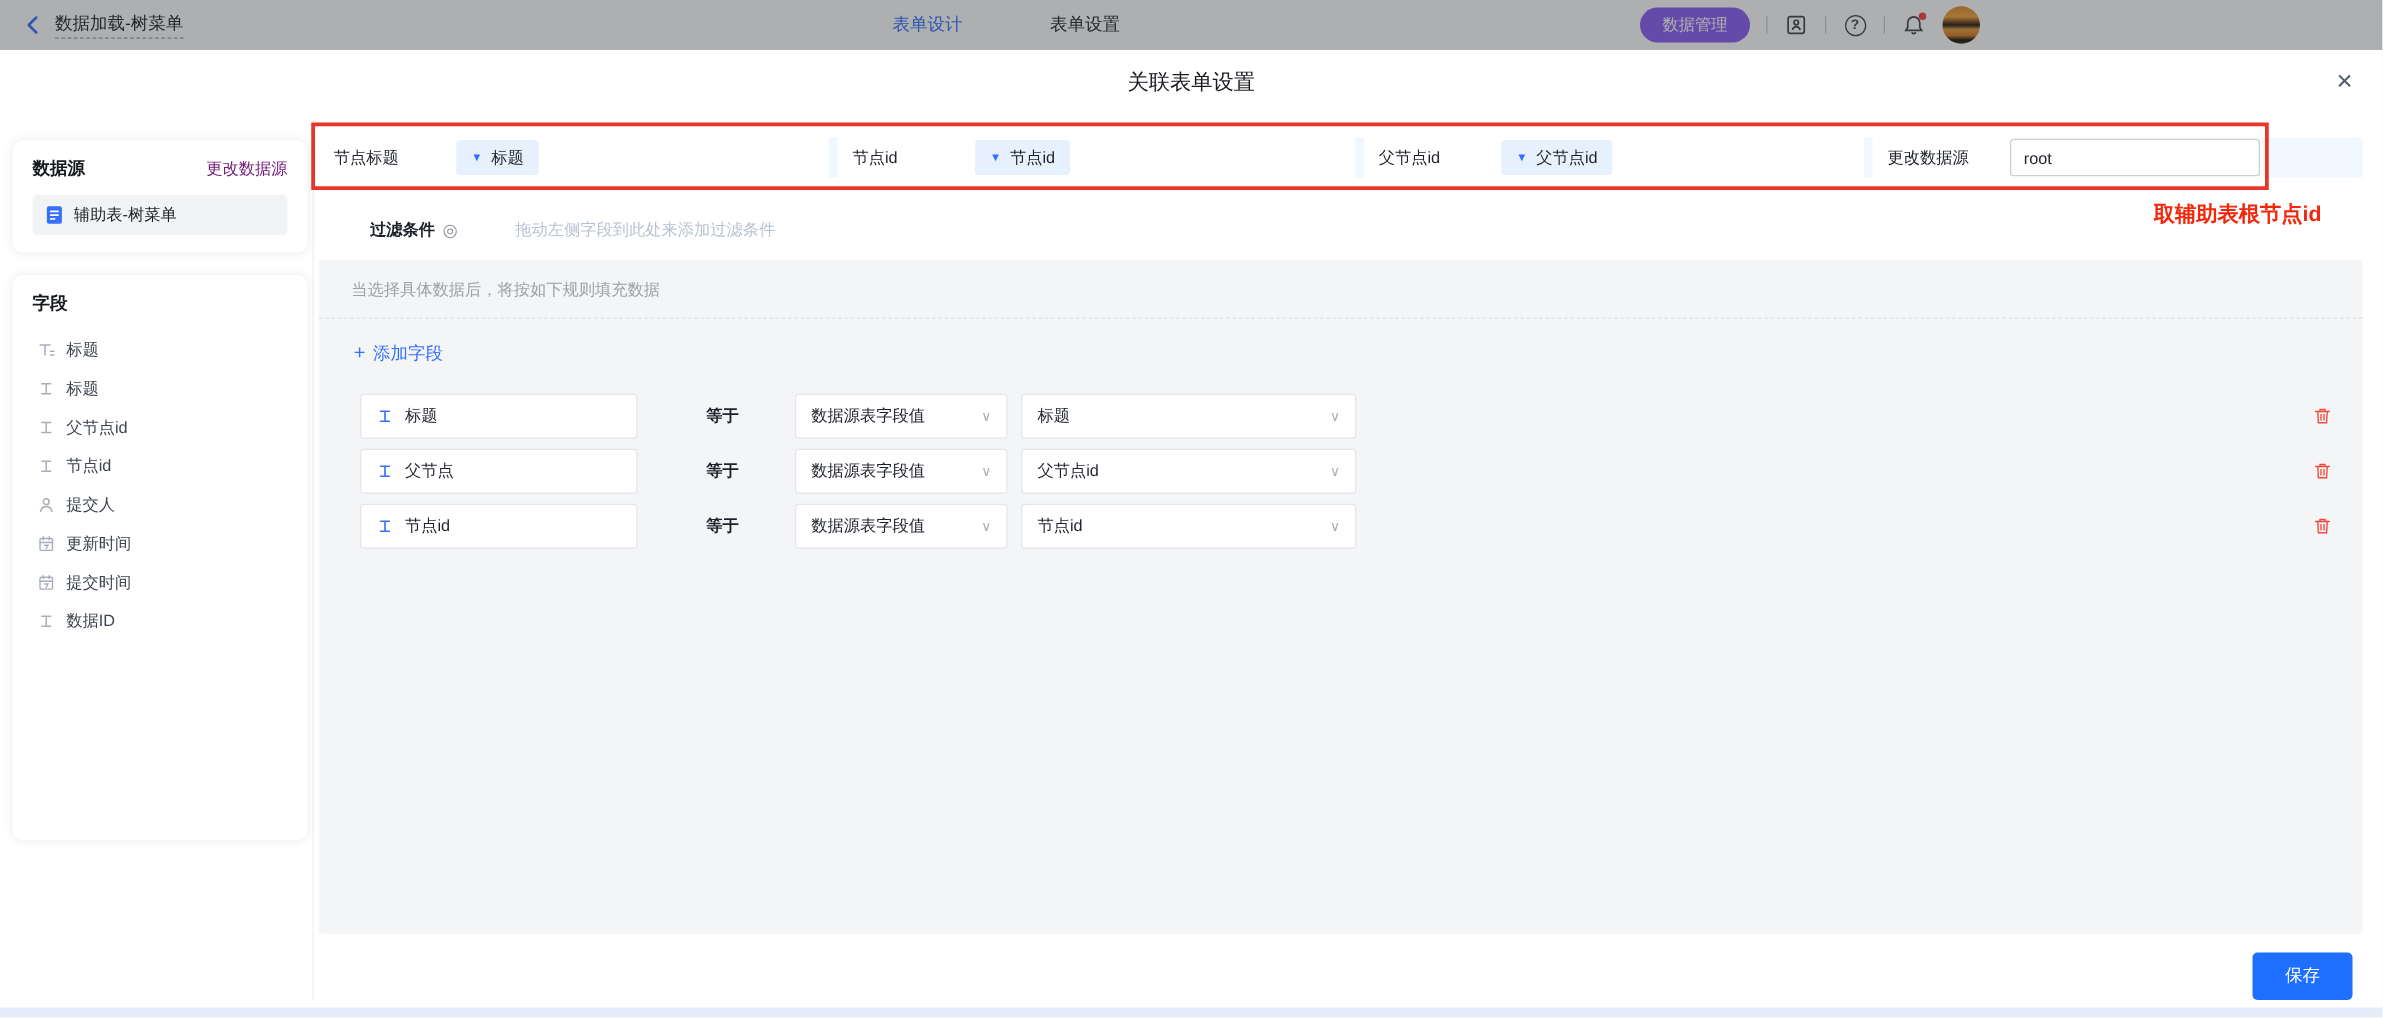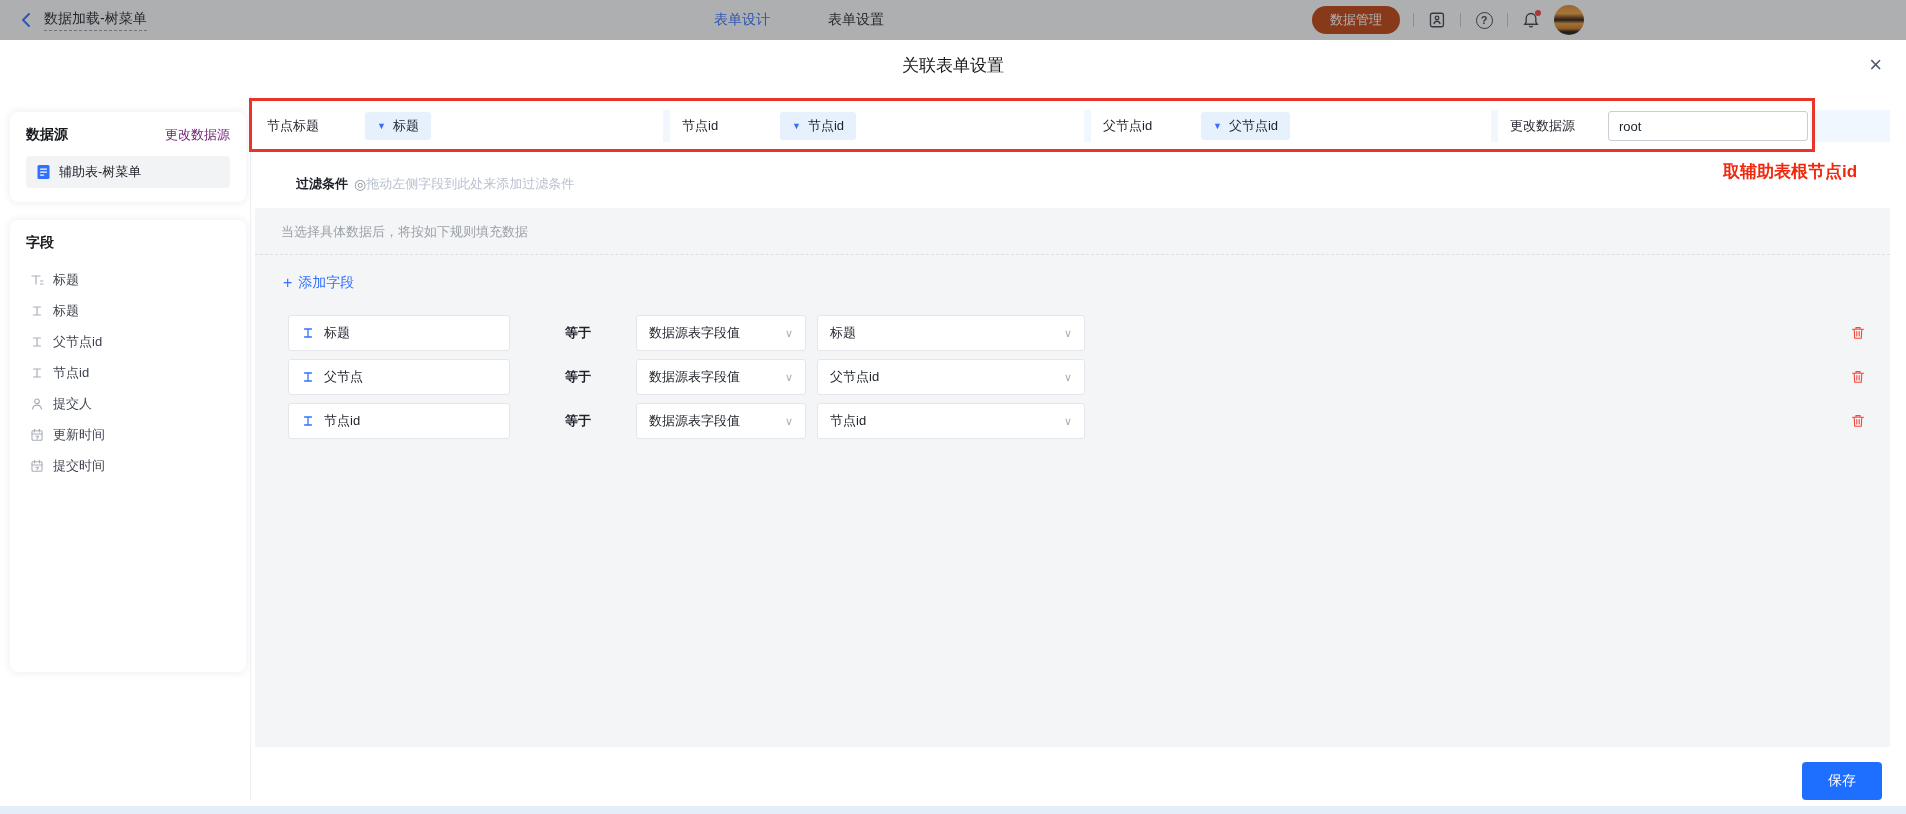--- a/index.html
+++ b/index.html
@@ -12,24 +12,24 @@
 
   
   .topbar { position:absolute; left:0; top:0; width:1598px; height:40px; background:#fff; }
   .topbar-dim { position:absolute; left:0; top:0; width:1906px; height:40px;
     background:rgba(42,44,48,0.38); z-index:40; pointer-events:none; }
   .tb-left { position:absolute; left:18px; top:0; height:40px; display:flex; align-items:center; gap:10px; }
   .back-btn { display:flex; align-items:center; cursor:pointer; }
   .tb-title { font-size:14px; font-weight:500; color:#1d2129; border-bottom:1px dashed #9aa0a8; padding-bottom:2px; }
   .tb-tabs { position:absolute; left:50%; top:0; transform:translateX(-50%); height:40px;
     display:flex; align-items:center; gap:58px; font-size:14px; }
-  .tb-tab { cursor:pointer; color:#1d2129; }
+  .tb-tab { cursor:pointer; color:#1d2129;margin-left:12px; }
   .tb-tab.active { color:#3370ff; font-weight:500; }
   .tb-right { position:absolute; right:14px; top:0; height:40px; display:flex; align-items:center; gap:13px; }
-  .pill-btn { background:#c2410c; color:#fff; font-size:13px; border:none; border-radius:15px;
+  .pill-btn { background:#8b5cf6; color:#fff; font-size:13px; border:none; border-radius:15px;
     height:28px; padding:0 18px; cursor:pointer;text-align:right; }
   .tb-divider { width:1px; height:14px; background:#c8ccd2; }
   .tb-icon { width:20px; height:20px; display:flex; align-items:center; justify-content:center; cursor:pointer; position:relative; }
   .help-circle { width:17px; height:17px; border:1.4px solid #3c434d; border-radius:50%;
     display:flex; align-items:center; justify-content:center; font-size:11px; font-weight:700; color:#3c434d; }
   .bell-dot { position:absolute; right:0px; top:0px; width:6px; height:6px; background:#f53f3f; border-radius:50%; }
   .avatar { width:30px; height:30px; border-radius:50%; cursor:pointer;
     background:linear-gradient(180deg,#e2882f 0%,#f0a63e 28%,#90501c 40%,#1d1a16 50%,#e89a36 62%,#d27c27 78%,#15120e 90%,#402a12 100%); }
 
   
@@ -69,21 +69,21 @@
   .red-rect { position:absolute; left:249px; top:58px; width:1566px; height:54px;
     border:3px solid #e8352a; z-index:20; pointer-events:none; }
   .annotation { position:absolute; left:1723px; top:120px; width:200px;
     color:#f2270c; font-size:17px; font-weight:600; z-index:21; }
 
   
   .filter-row { position:absolute; left:255px; top:126px; width:1635px; height:36px;
     display:flex; align-items:center; }
   .filter-label { margin-left:41px; font-weight:700; color:#1d2129; display:flex; align-items:center; gap:6px; }
   .filter-target { font-size:14px; color:#8d939e; font-weight:400; cursor:pointer; }
-  .filter-drop { color:#b9c2d0; flex:1; height:100%; display:flex; align-items:center; }
+  .filter-drop { margin-left:46px; color:#b9c2d0; flex:1; height:100%; display:flex; align-items:center; }
 
   
   .rules-panel { position:absolute; left:255px; top:168px; width:1635px; height:539px;
     background:#f4f5f6; border-radius:2px; }
   .rules-hint { padding:15px 0 0 26px; color:#9ba1a9; }
   .rules-dash { margin-top:13px; border-bottom:1px dashed #dcdfe3; }
   .add-field { margin:19px 0 0 28px; display:inline-flex; align-items:center; gap:6px;
     color:#3370ff; font-size:14px; cursor:pointer; }
   .add-plus { font-size:16px; line-height:1; }
   .rule-rows { margin-top:23px; }
@@ -223,20 +223,28 @@
         </li>
         <li>
           <span class="f-ic">
               <svg width="14" height="14" viewBox="0 0 14 14" fill="none" stroke="#a8aeb8" stroke-width="1.1" stroke-linecap="round">
                 <rect x="2" y="2.8" width="10" height="9.5" rx="1"></rect>
                 <path d="M4.6 1.3v2.6M9.4 1.3v2.6M2 6h10M5.8 8.2h2.6L6.9 11"></path>
               </svg>
             </span>
           <span>提交时间</span>
         </li>
+        <li>
+          <span class="f-ic">
+              <svg width="14" height="14" viewBox="0 0 14 14" fill="none" stroke="#a8aeb8" stroke-width="1.2" stroke-linecap="round">
+                <path d="M3.5 3h7M7 3v8M3.5 11h7"></path>
+              </svg>
+            </span>
+          <span>数据ID</span>
+        </li>
       </ul>
     </div>
   </div>
 
   <div class="assoc-band">
     <div class="assoc-cell" style="width:408px">
       <span class="cl">节点标题</span>
       <span class="tag-chip">
         <span class="tag-arrow">▼</span>
         <span>标题</span>

